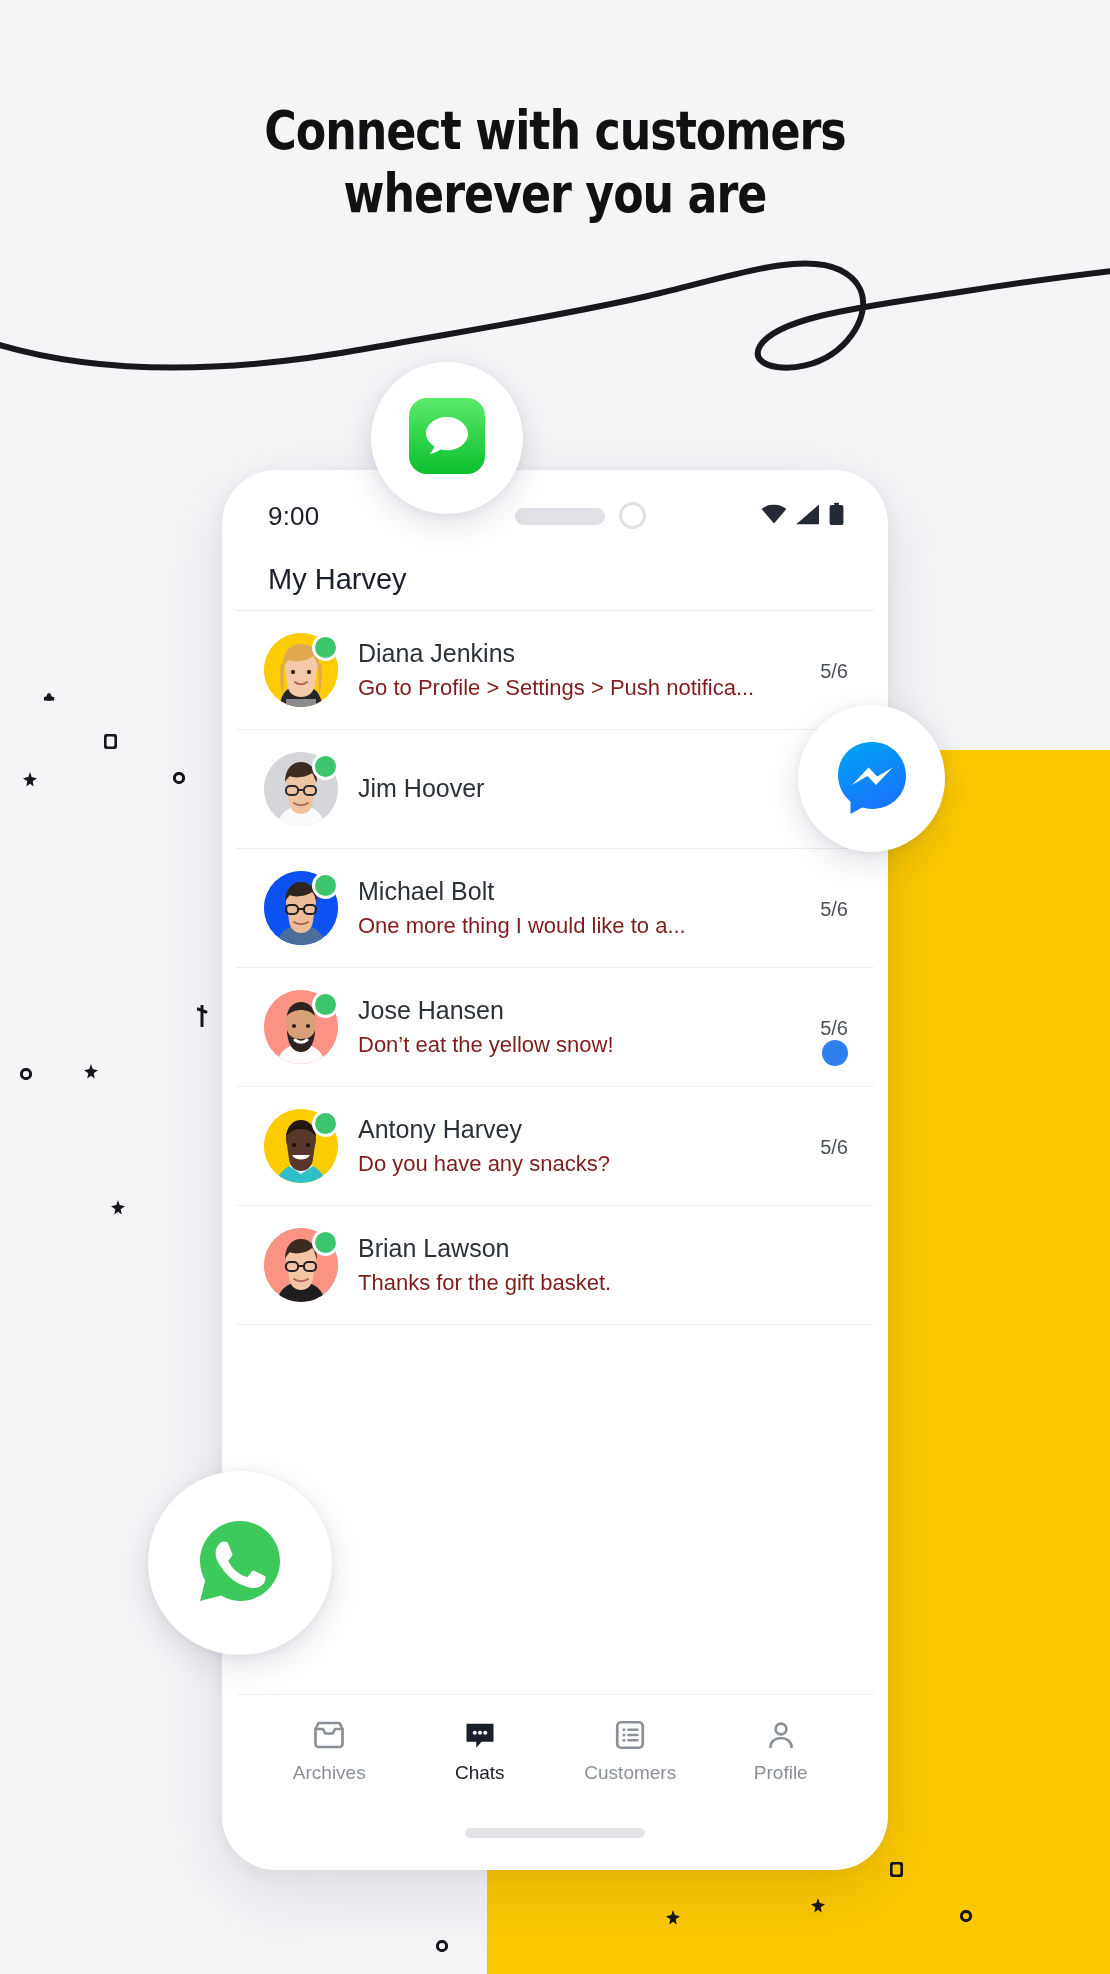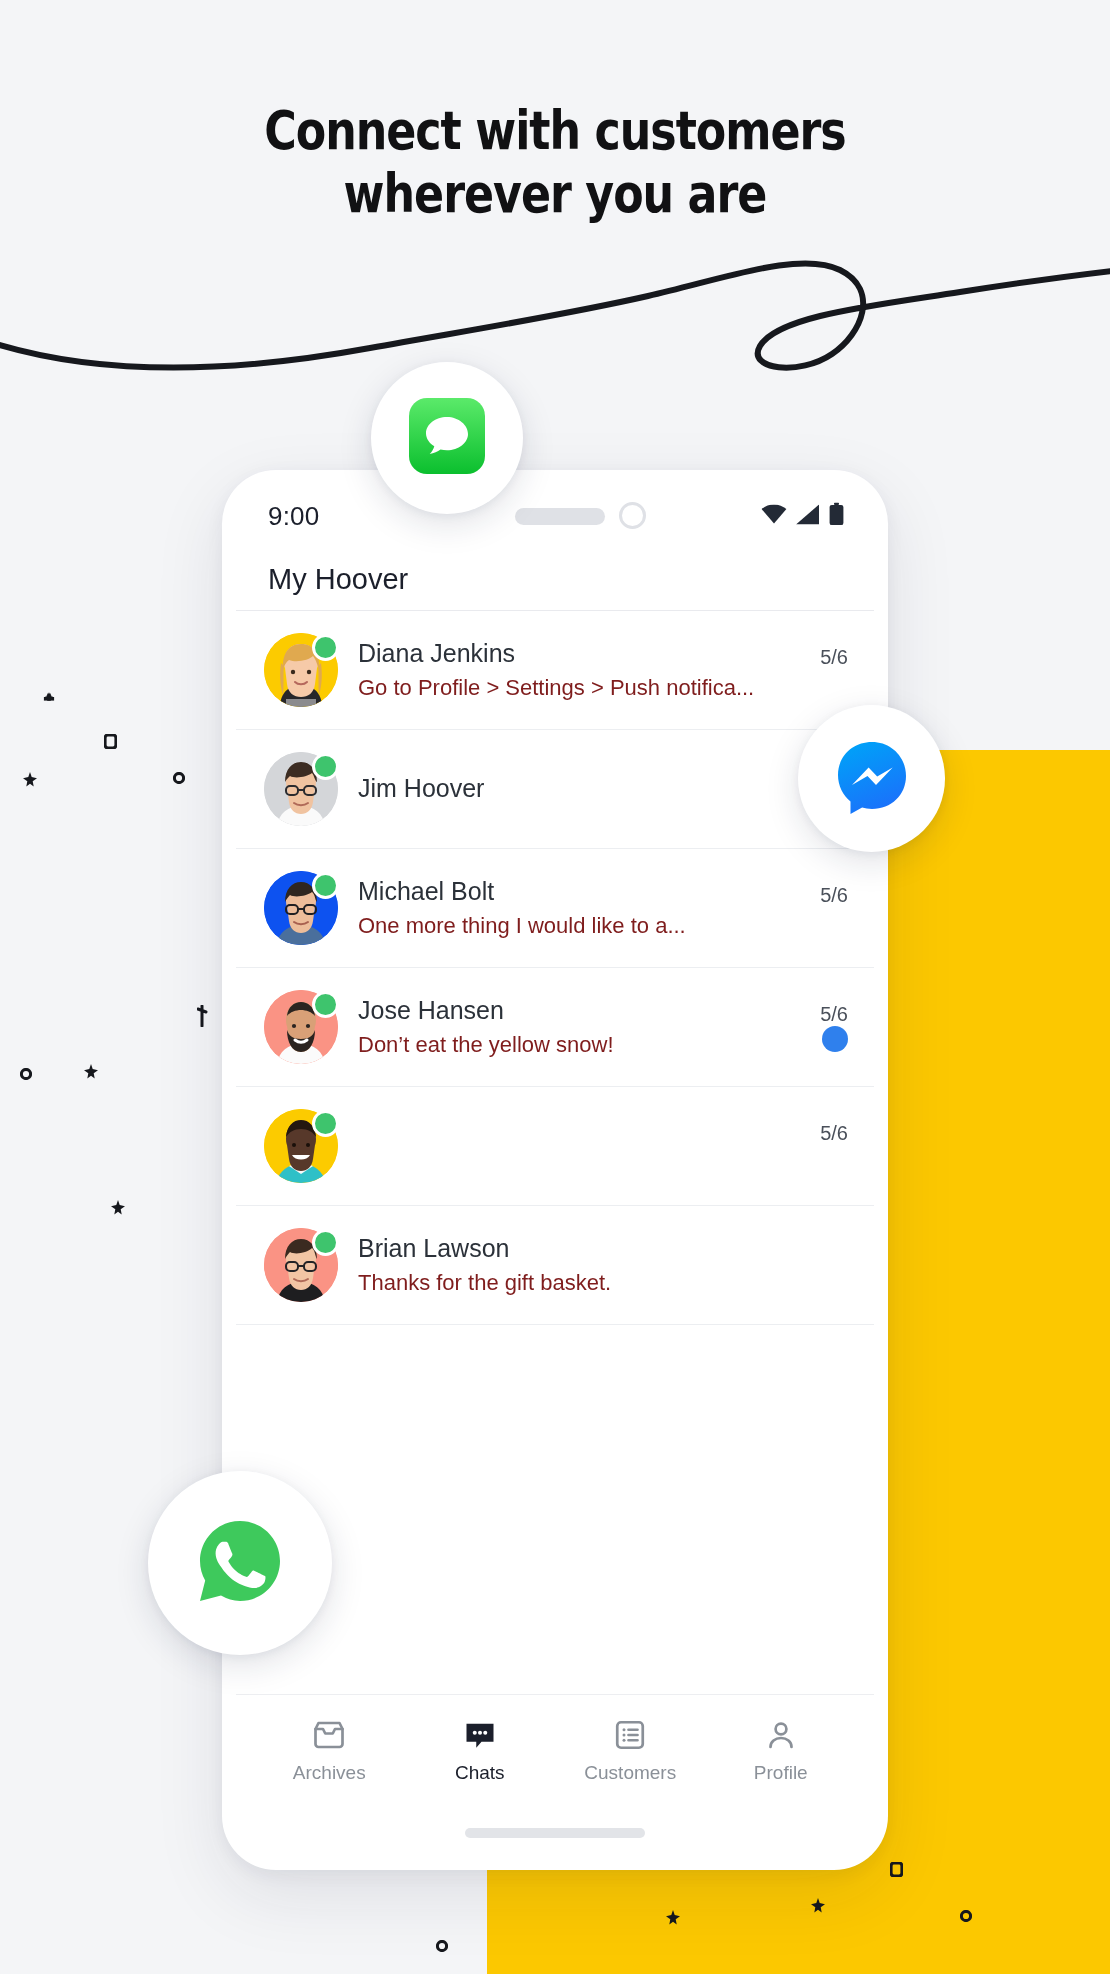--- a/index.html
+++ b/index.html
@@ -97,21 +97,21 @@
   .presence{
     position:absolute;right:-1px;top:1px;width:21px;height:21px;border-radius:50%;
     background:#3ec46d;border:3px solid #fff;box-sizing:content-box;
   }
   .row-text{flex:1 1 auto;min-width:0;}
   .row-name{font-size:25px;color:#2b3139;line-height:1.35;white-space:nowrap;overflow:hidden;}
   .row-msg{font-size:22px;color:#7f1d1d;line-height:1.42;white-space:nowrap;overflow:hidden;margin-top:2px;}
   .row-msg.draft{font-style:italic;}
   .row-meta{
     position:absolute;right:26px;top:20px;bottom:20px;
-    display:flex;flex-direction:column;align-items:flex-end;justify-content:center;
+    display:flex;flex-direction:column;align-items:flex-end;justify-content:flex-end;
   }
   .row-date{font-size:20px;color:#4a505a;}
   .unread-dot{width:26px;height:26px;border-radius:50%;background:#2f80ed;}
   .unread-dot.hidden{visibility:hidden;}
 
   
   .bottom-nav{
     flex:0 0 auto;display:flex;align-items:flex-start;justify-content:space-around;
     padding:22px 18px 0 18px;border-top:1px solid #edeef1;height:116px;box-sizing:border-box;
   }
@@ -242,21 +242,21 @@
           </span>
           <span>
             <svg width="15" height="23" viewBox="0 0 15 23">
                 <rect x="5" y="0" width="5" height="2.6" rx="1" fill="#232a36"></rect>
                 <rect x="0.6" y="2.4" width="13.8" height="20.2" rx="2.2" fill="#232a36"></rect>
               </svg>
           </span>
         </div>
       </div>
 
-      <div class="app-title">My Hoover</div>
+      <div class="app-title">My Harvey</div>
 
       <div class="chat-list">
 
         <div class="chat-row">
           <div class="avatar-wrap">
             <div class="avatar" style="background:#fccb00;">
               <svg viewBox="0 0 74 74">
                 <circle cx="37" cy="37" r="37" fill="#fccb00"></circle>
                 <path d="M16 74c0-14 9-22 21-22s21 8 21 22z" fill="#26262a"></path>
                 <path d="M20 30c0-12 7-19 17-19s17 7 17 19c0 3-1 5-1 5l-2 16c-1 9-7 13-14 13s-13-4-14-13l-2-16s-1-2-1-5z" fill="#f6caa8"></path>
@@ -367,20 +367,24 @@
                 <path d="M25 57l12 8 12-8-12-4z" fill="#fafafa"></path>
                 <path d="M22 30c0-11 6-18 15-18s15 7 15 18c0 4-1 6-1 6l-2 14c-1 8-6 12-12 12s-11-4-12-12l-2-14s-1-2-1-6z" fill="#57382a"></path>
                 <path d="M22 28c1-11 7-17 15-17s14 6 15 17c-3-5-8-8-15-8s-12 3-15 8z" fill="#241710"></path>
                 <circle cx="30" cy="36" r="2" fill="#1a100a"></circle>
                 <circle cx="44" cy="36" r="2" fill="#1a100a"></circle>
                 <path d="M28 46c3 6 15 6 18 0z" fill="#fff"></path>
               </svg>
             </div>
             <div class="presence"></div>
           </div>
+          <div class="row-text">
+            <div class="row-name">Antony Harvey</div>
+            <div class="row-msg">Do you have any snacks?</div>
+          </div>
           <div class="row-meta">
             <div class="row-date">5/6</div>
             <div class="unread-dot hidden"></div>
           </div>
         </div>
 
         <div class="chat-row">
           <div class="avatar-wrap">
             <div class="avatar" style="background:#fa9384;">
               <svg viewBox="0 0 74 74">

